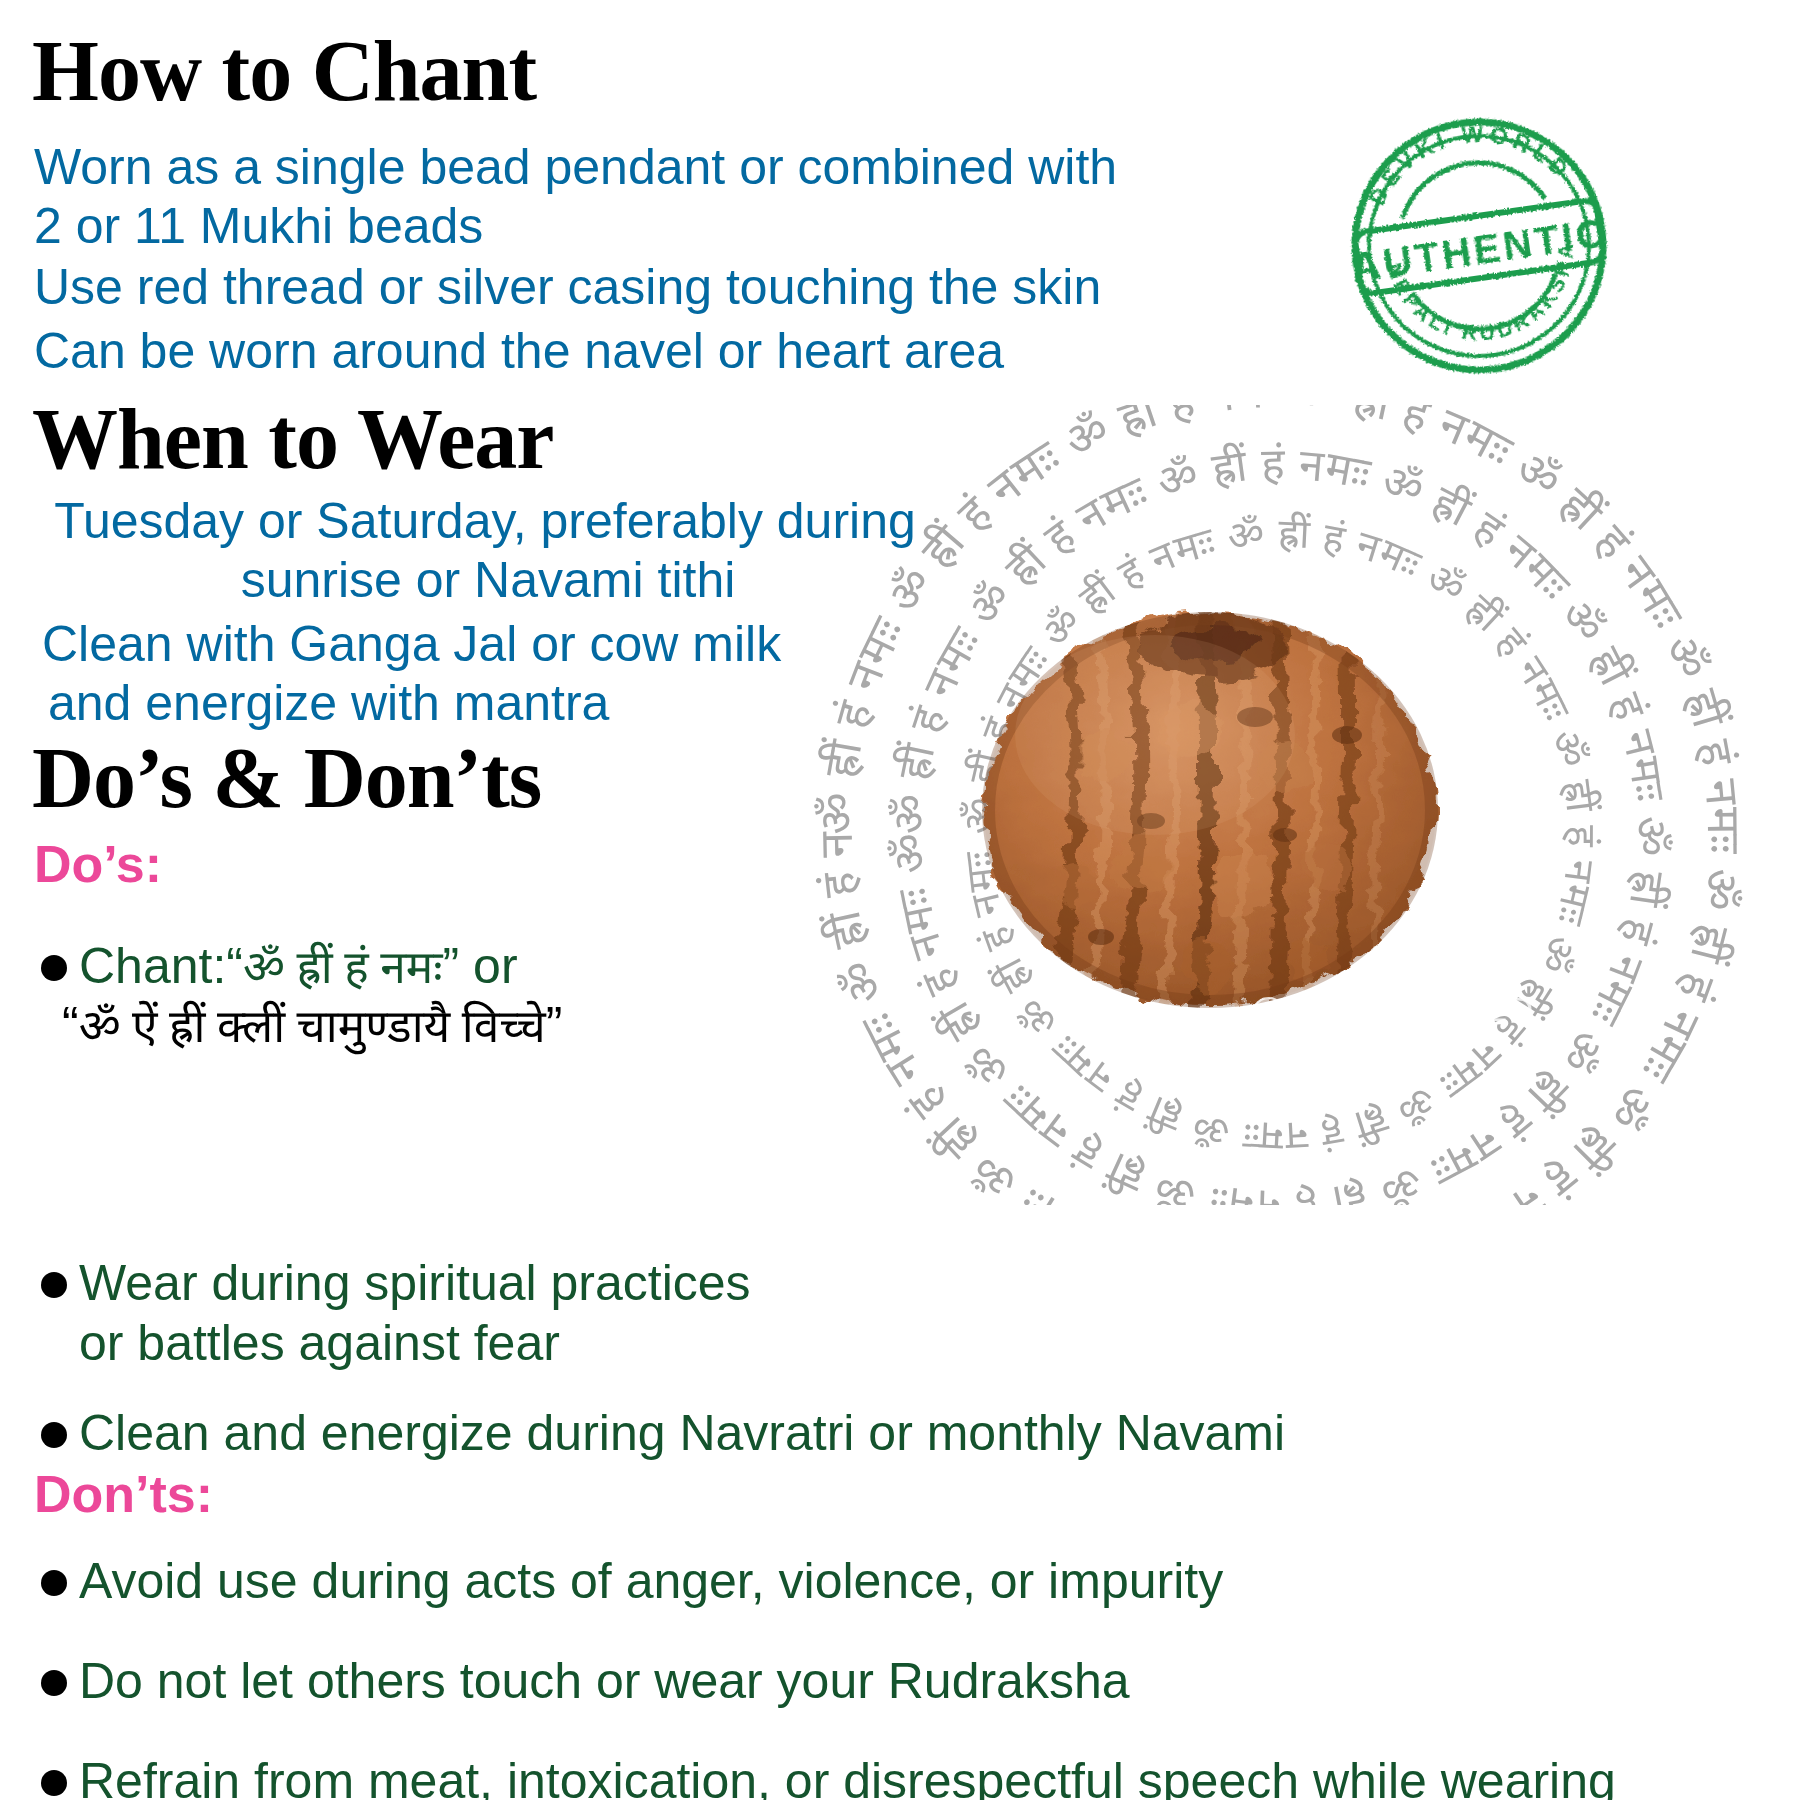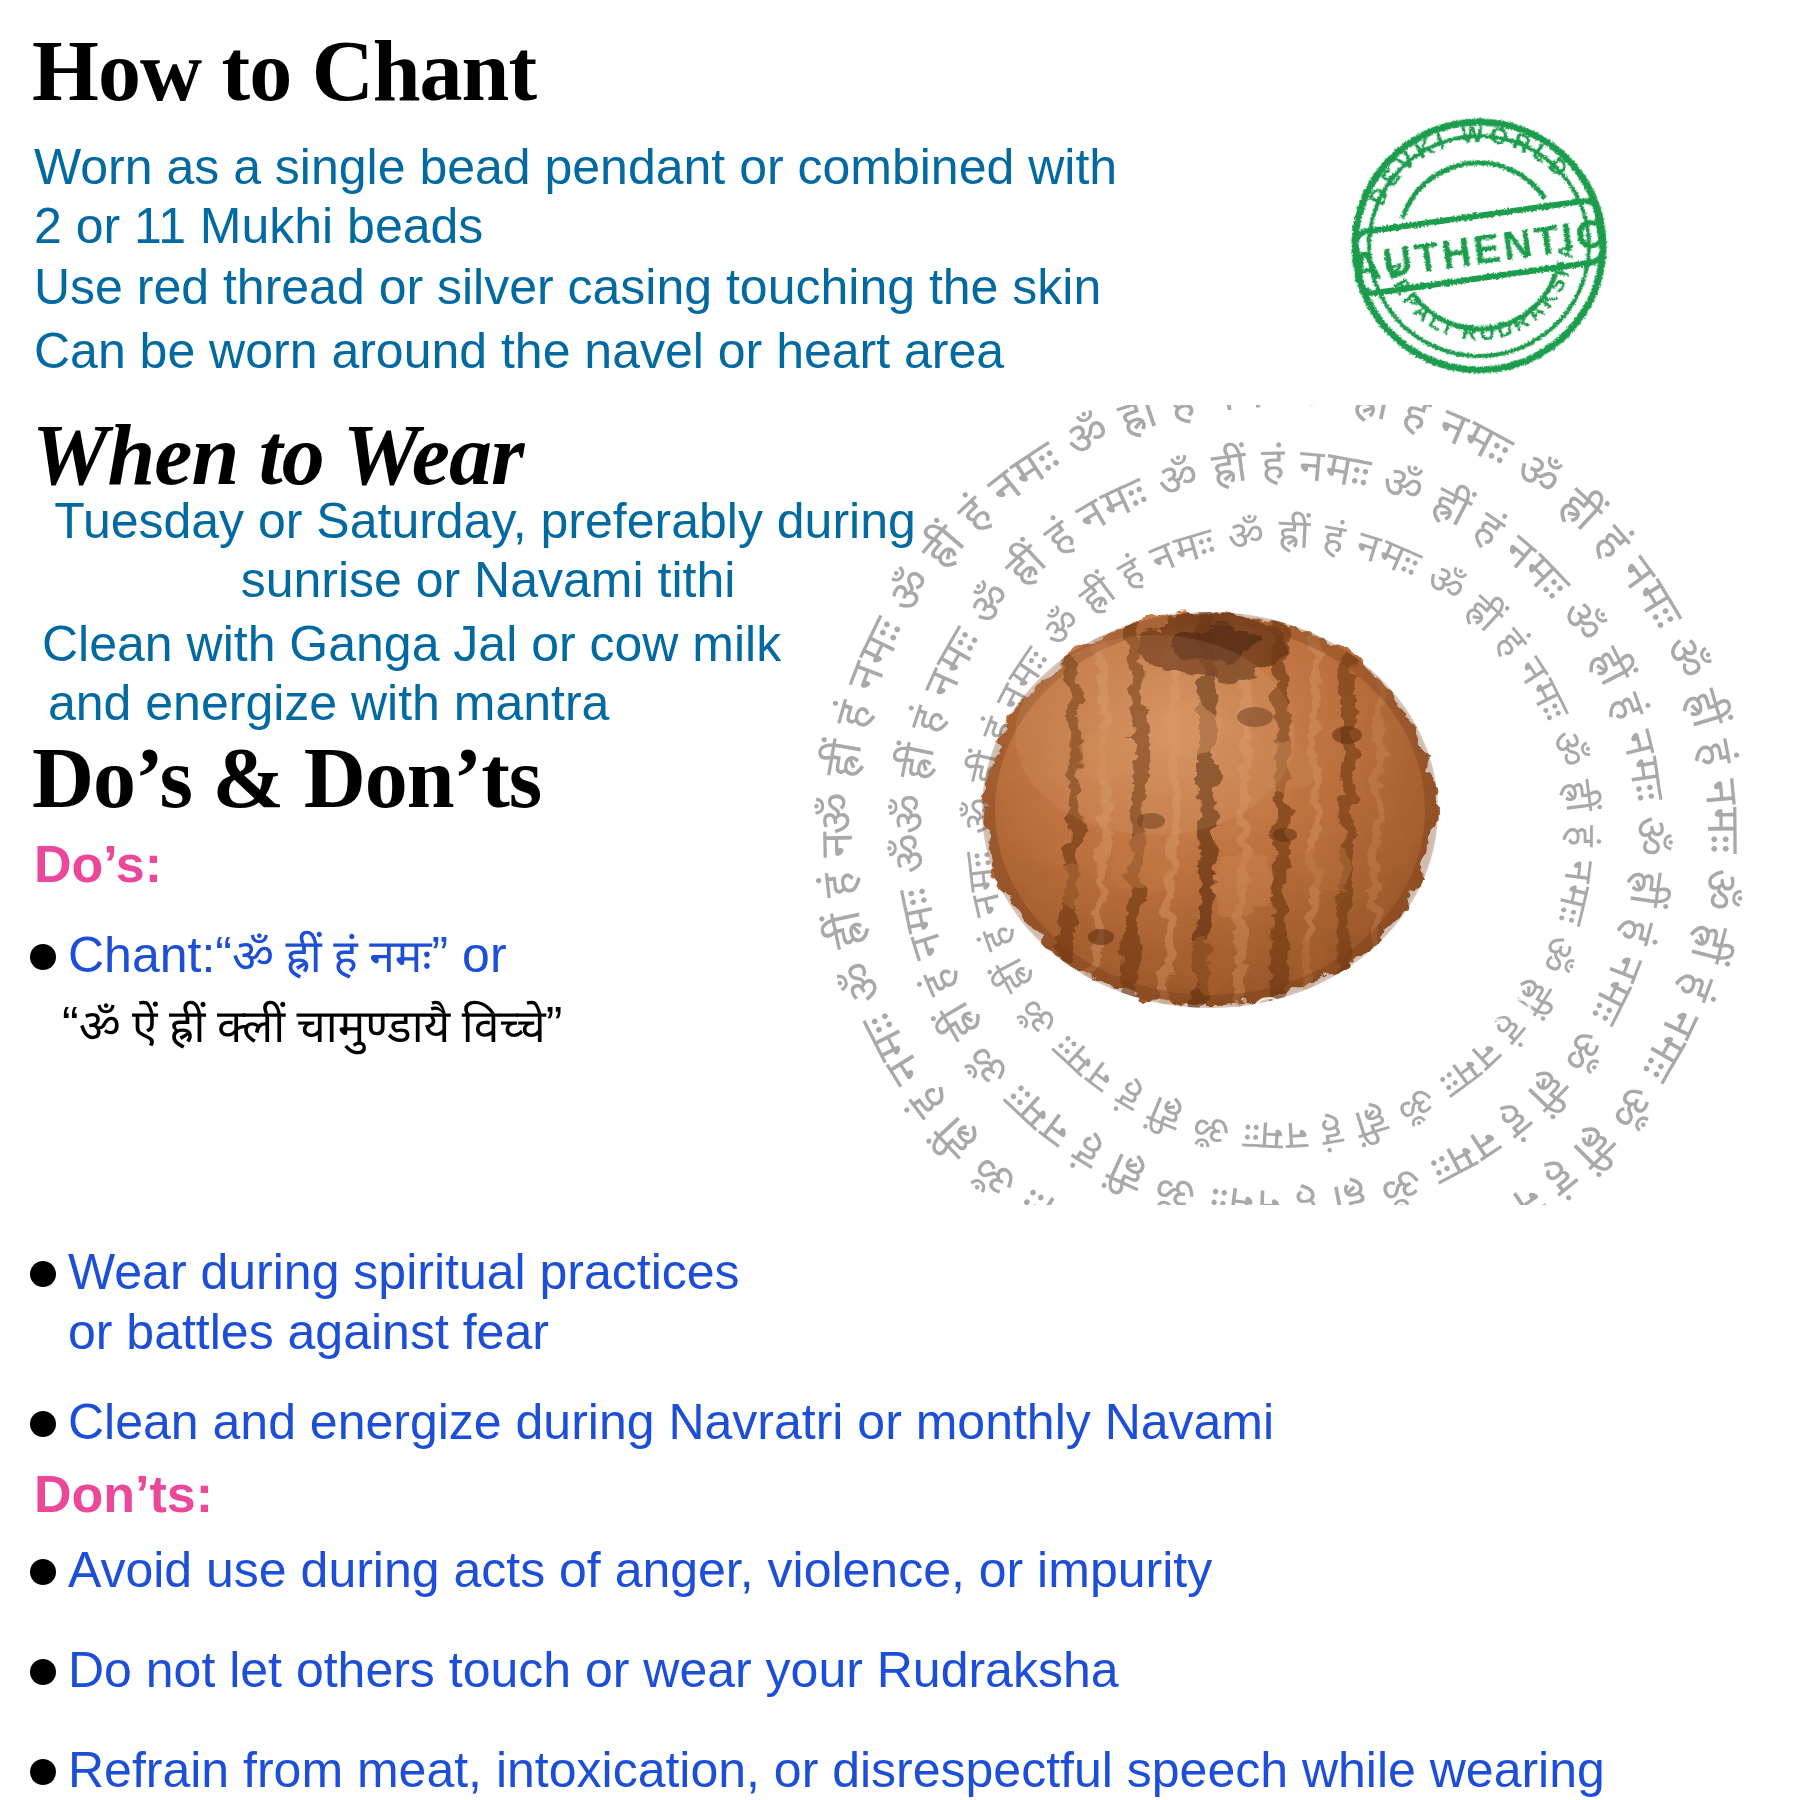--- a/index.html
+++ b/index.html
@@ -53,22 +53,22 @@
     line-height: 1.0;
     color: #ec4899;
     margin: 0;
   }
 
   .bullet {
     position: absolute;
     font-family: "Liberation Sans", sans-serif;
     font-size: 50px;
     line-height: 1.2;
-    color: #1d4ed8;
-    margin: 0;
+    color: #14532d;
+    margin: 11px;
     display: flex;
     align-items: flex-start;
   }
   .bullet .dot {
     flex: 0 0 auto;
     width: 26px;
     height: 26px;
     border-radius: 50%;
     background: #000;
     margin-top: 19px;
@@ -140,21 +140,21 @@
 <div class="content">
 
   <h1 class="h1" style="left:32px; top:28px;">How to Chant</h1>
 
   <p class="para" style="left:34px; top:138px; width:1120px;">Worn as a single bead pendant or combined with 2 or 11 Mukhi beads</p>
 
   <p class="para" style="left:34px; top:258px; width:1150px;">Use red thread or silver casing touching the skin</p>
 
   <p class="para" style="left:34px; top:322px; width:1150px;">Can be worn around the navel or heart area</p>
 
-  <h1 class="h1" style="left:32px; top:412px;font-style:italic;">When to Wear</h1>
+  <h1 class="h1" style="left:32px; top:396px;">When to Wear</h1>
 
   <p class="para" style="left:48px; top:492px; width:880px; text-indent:-6px;text-align:center;">Tuesday or Saturday, preferably during sunrise or Navami tithi</p>
 
   <p class="para" style="left:48px; top:615px; width:820px; text-indent:-6px;">Clean with Ganga Jal or cow milk and energize with mantra</p>
 
   <h1 class="h1" style="left:32px; top:735px;">Do’s &amp; Don’ts</h1>
 
   <div class="subhead" style="left:34px; top:838px;">Do’s:</div>
 
   <div class="bullet" style="left:30px; top:925px; width:700px;">

